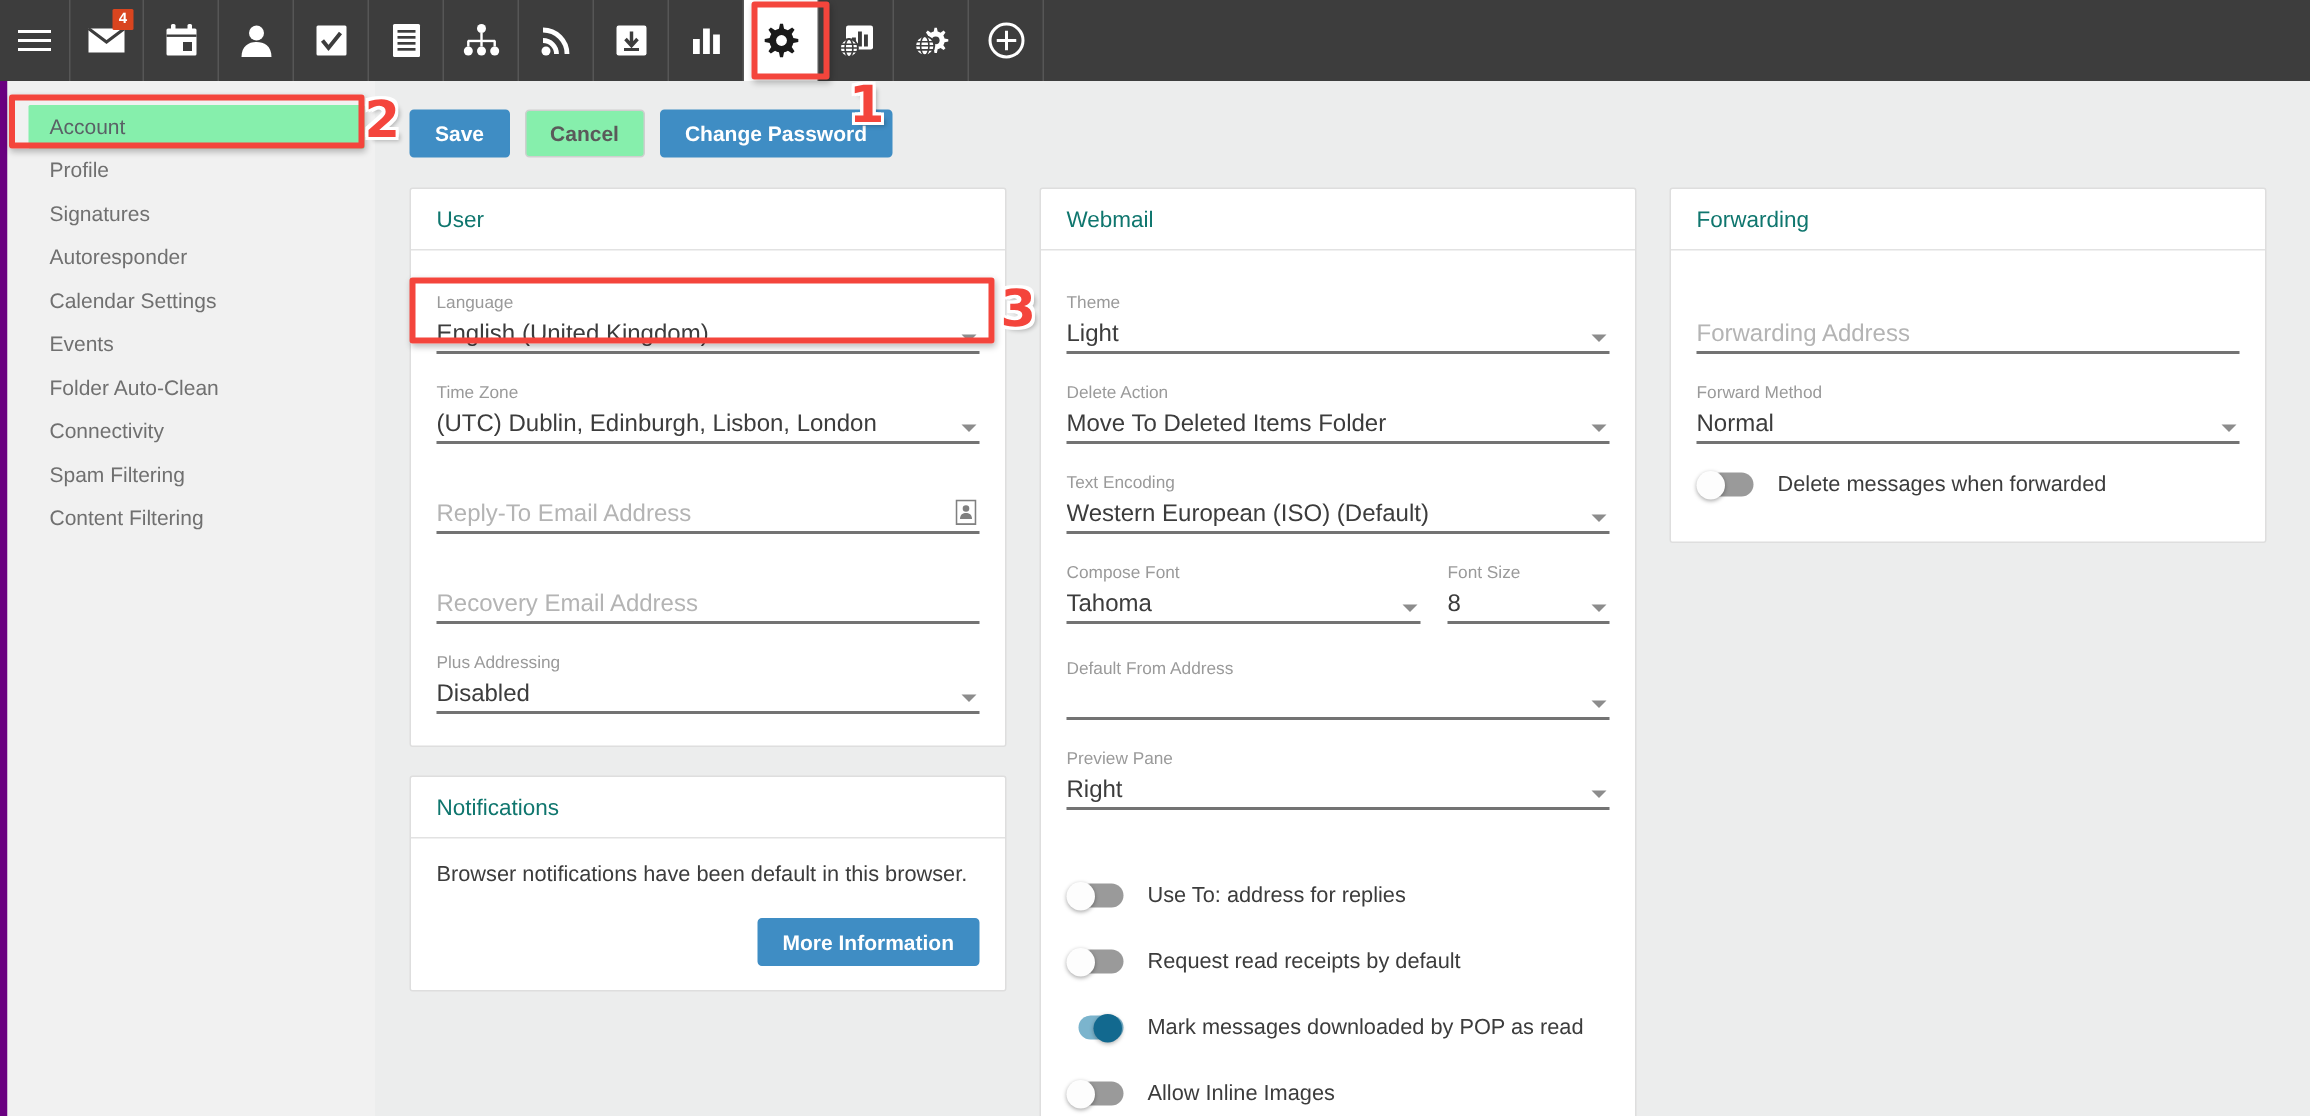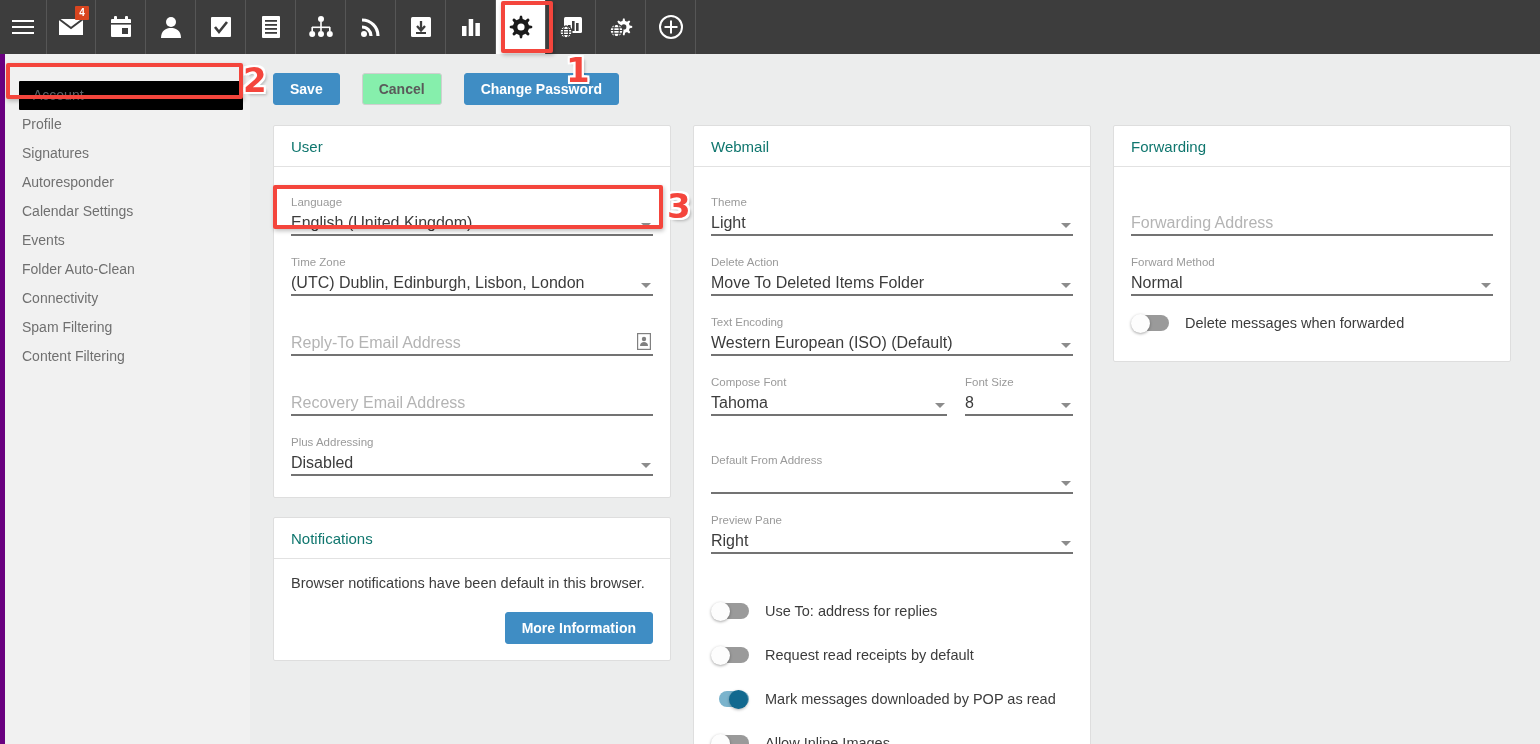--- a/index.html
+++ b/index.html
@@ -42,40 +42,40 @@
 
   
   .sidebar {
     position: absolute; left: 5px; top: 54px;
     width: 245px; height: 690px;
     background: #f1f1f1;
     padding-top: 11px;
   }
   .side-item {
     height: 29px; line-height: 29px;
-    padding-left: 17px;
+    padding-left: 28px;
     font-size: 14px; color: #707070;
     cursor: pointer; white-space: nowrap;
   }
   .side-item.selected {
-    background: #000000; color: #5a6166;
-    margin: 16px 7px 0 14px; padding-left: 14px;
+    background: #86efac; color: #5a6166;
+    margin: 5px 7px 0 14px; padding-left: 14px;
     border-radius: 1px;
   }
 
   
   .main {
     position: absolute; left: 251px; top: 54px;
     width: 1289px; height: 690px;
     background: #eceded;
   }
 
   .actionbar {
     position: absolute; left: 22px; top: 19px;
-    display: flex; gap: 22px; align-items: center;
+    display: flex; gap: 10px; align-items: center;
   }
   .btn {
     font-size: 14px; font-weight: bold;
     padding: 0 16px; height: 32px; line-height: 30px;
     border-radius: 3px; cursor: pointer; border: 1px solid transparent;
     white-space: nowrap;
   }
   .btn.primary { background: #3f8dc4; color: #fff; border-color: #3f8dc4; }
   .btn.secondary { background: #86efac; color: #5a5a5a; border-color: #cfcfcf; }
 
@@ -112,21 +112,21 @@
   .field .fvalue.placeholder { color: #b4b4b4; }
   .field.noLabel { padding-top: 29px; }
   .caret {
     position: absolute; right: 2px; bottom: 8px;
     width: 0; height: 0;
     border-left: 5px solid transparent;
     border-right: 5px solid transparent;
     border-top: 5px solid #8c8c8c;
   }
   .field-inline { display: flex; gap: 18px; }
-  .field-inline > .field { flex: 1 1 auto; margin-bottom: 23px; }
+  .field-inline > .field { flex: 1 1 auto; margin-bottom: 9px; }
   .field-inline > .field.small { flex: 0 0 108px; }
   .addr-icon {
     position: absolute; right: 2px; bottom: 6px;
     width: 14px; height: 17px;
   }
 
   
   .toggles { padding: 14px 17px 18px 17px; }
   .toggle-row {
     display: flex; align-items: center; gap: 16px;

